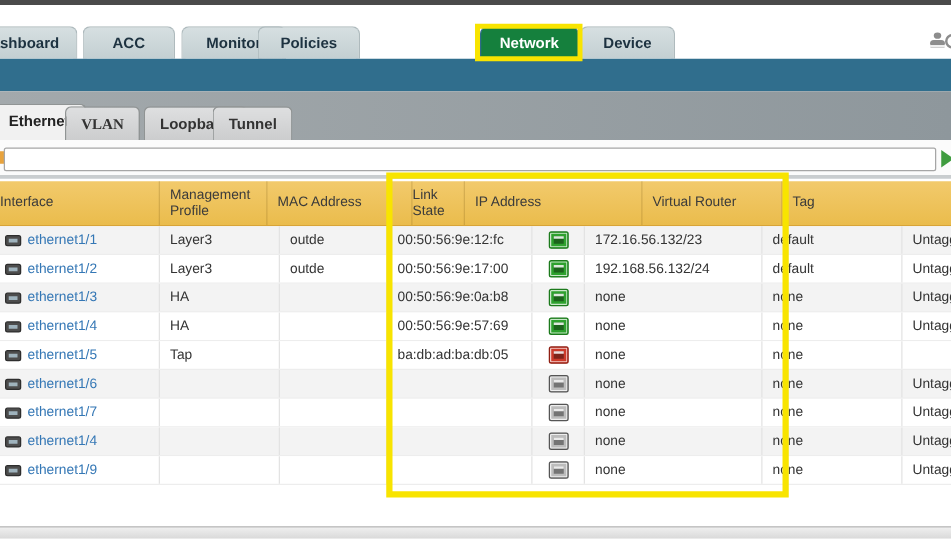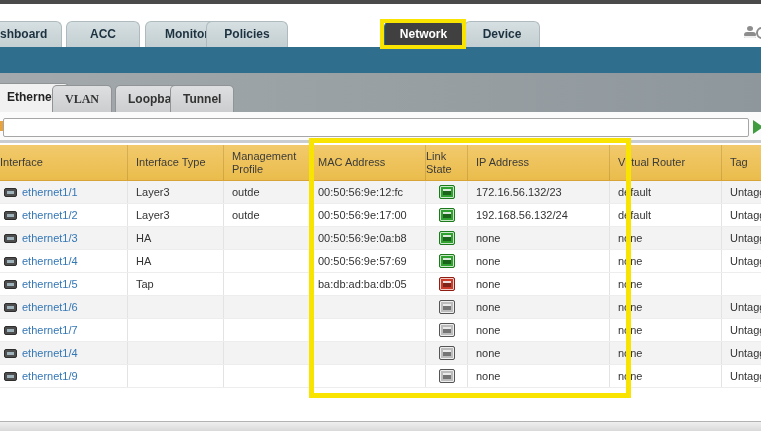--- a/index.html
+++ b/index.html
@@ -12,21 +12,21 @@
   .top-strip { position:absolute; left:0; top:0; width:761px; height:4px; background:#4a4a4a; }
 
   
   .tabbar { position:absolute; left:0; top:0; width:761px; height:47px; }
   .tab {
     position:absolute; bottom:0; height:26px; line-height:25px; text-align:center;
     font-size:12px; font-weight:bold; color:#1d3240; cursor:pointer;
     background:linear-gradient(#d6dfe1,#c3cfd2); border:1px solid #aebabd; border-bottom:none;
     border-radius:6px 6px 0 0; overflow:hidden; white-space:nowrap;
   }
-  .tab.active { background:#404040; border-color:#2e6b8a; color:#ffffff; }
+  .tab.active { background:#15803d; border-color:#2e6b8a; color:#ffffff; }
 
   .topright-icons { position:absolute; top:26px; right:4px; display:flex; gap:6px; }
   .user-icon { position:relative; width:14px; height:13px; }
   .user-icon .head { position:absolute; left:4px; top:0; width:6px; height:5px; border-radius:50%; background:#8d8d8d; }
   .user-icon .body { position:absolute; left:1px; top:6px; width:12px; height:6px; border-radius:3px 3px 1px 1px; background:#8d8d8d; box-shadow:inset 0 -2px 0 #efefef; }
   .clipped-icon { position:absolute; top:27px; left:756px; width:12px; height:12px; border:2px solid #8d8d8d; border-radius:50%; }
 
   
   .teal-band { position:absolute; left:0; top:47px; width:761px; height:26px; background:#306e8d; }
 
@@ -123,21 +123,20 @@
     <div class="filter-fragment"></div>
     <input class="filter-input" type="text" placeholder="" style="">
     <div class="filter-apply"></div>
   </div>
 
   <div class="rule"></div>
 
   <div class="table">
     <div class="thead" id="thead">
         <div class="th c1">Interface</div>
-        <div class="th c2">Interface Type</div>
         <div class="th c3">Management Profile</div>
         <div class="th c4">MAC Address</div>
         <div class="th c5">Link State</div>
         <div class="th c6">IP Address</div>
         <div class="th c7">Virtual Router</div>
         <div class="th c8">Tag</div>
       </div>
     <div id="tbody">
         <div class="tr shade">
           <div class="td c1">

